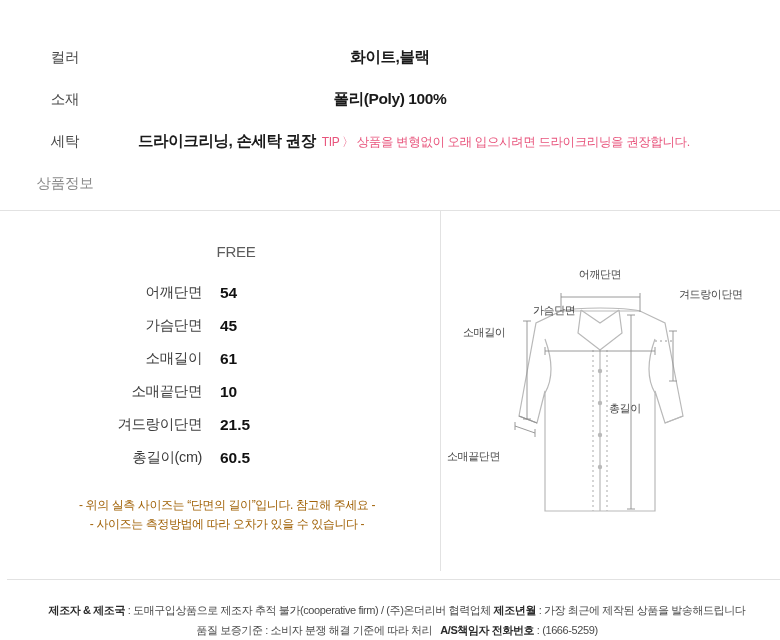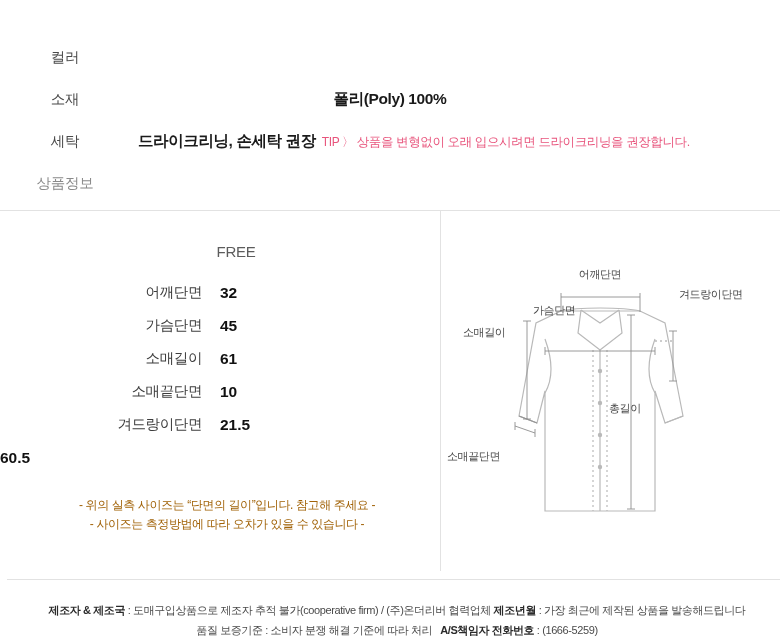--- a/index.html
+++ b/index.html
@@ -162,20 +162,21 @@
 </style>
 </head>
 <body>
 
 <div class="page">
 
   <div class="spec-table">
 
     <div class="spec-row">
       <div class="spec-label">컬러</div>
+      <div class="spec-value center-ish">화이트,블랙</div>
     </div>
 
     <div class="spec-row">
       <div class="spec-label">소재</div>
       <div class="spec-value center-ish">폴리(Poly) 100%</div>
     </div>
 
     <div class="spec-row">
       <div class="spec-label">세탁</div>
       <div class="spec-value wash">
@@ -192,39 +193,40 @@
   <div class="divider"></div>
 
   <div class="mid">
 
     <div class="mid-left">
       <div class="free-head">FREE</div>
 
       <div class="size-list">
         <div class="size-row">
           <div class="size-name">어깨단면</div>
-          <div class="size-val">32</div>
+          <div class="size-val">54</div>
         </div>
         <div class="size-row">
           <div class="size-name">가슴단면</div>
           <div class="size-val">45</div>
         </div>
         <div class="size-row">
           <div class="size-name">소매길이</div>
           <div class="size-val">61</div>
         </div>
         <div class="size-row">
           <div class="size-name">소매끝단면</div>
           <div class="size-val">10</div>
         </div>
         <div class="size-row">
           <div class="size-name">겨드랑이단면</div>
           <div class="size-val">21.5</div>
         </div>
         <div class="size-row">
+          <div class="size-name">총길이(cm)</div>
           <div class="size-val">60.5</div>
         </div>
       </div>
 
       <div class="notes">
         <div class="note-line">- 위의 실측 사이즈는 “단면의 길이”입니다. 참고해 주세요 -</div>
         <div class="note-line">- 사이즈는 측정방법에 따라 오차가 있을 수 있습니다 -</div>
       </div>
     </div>
 

